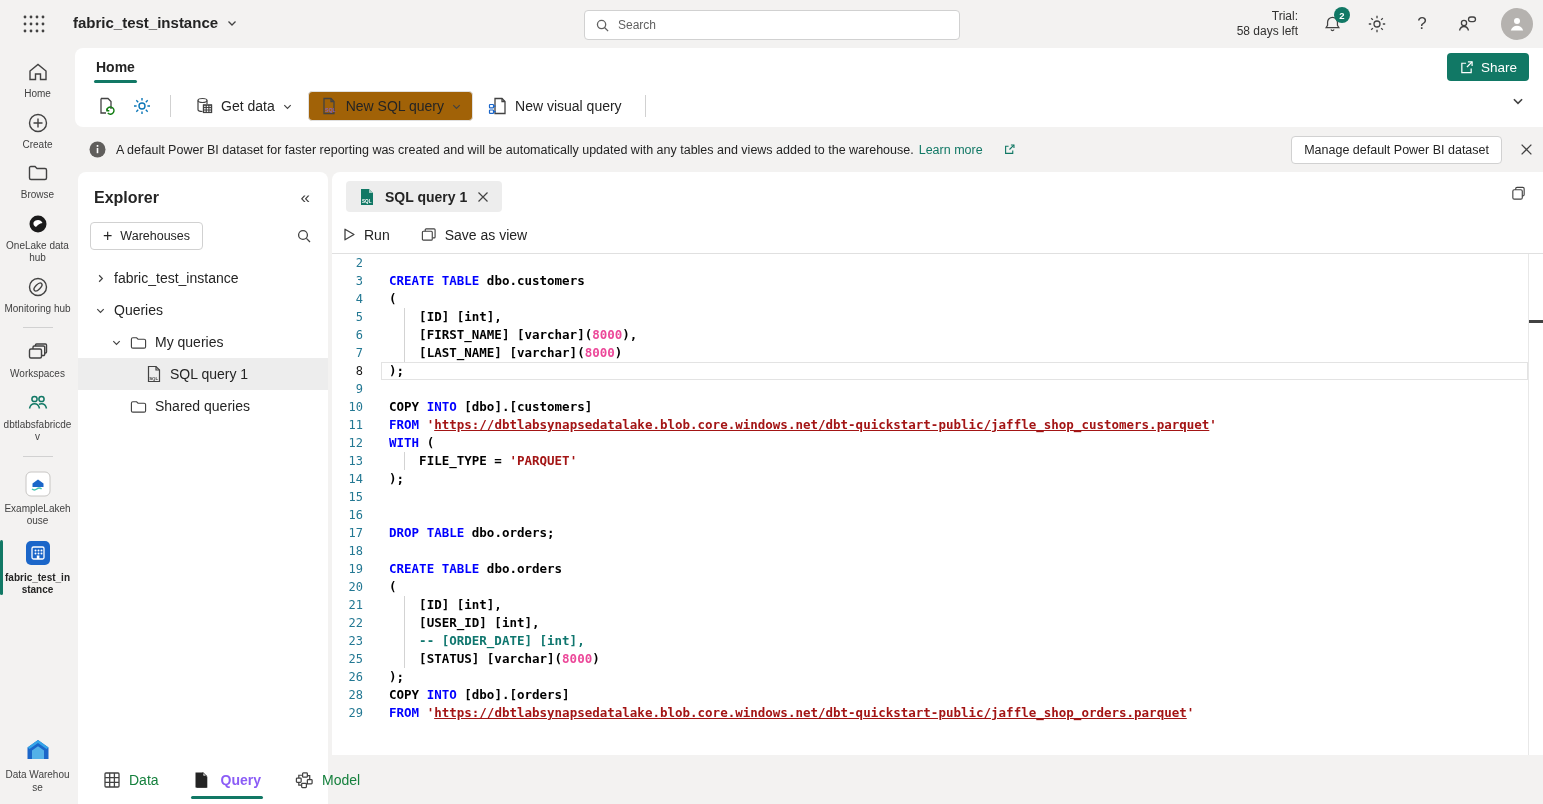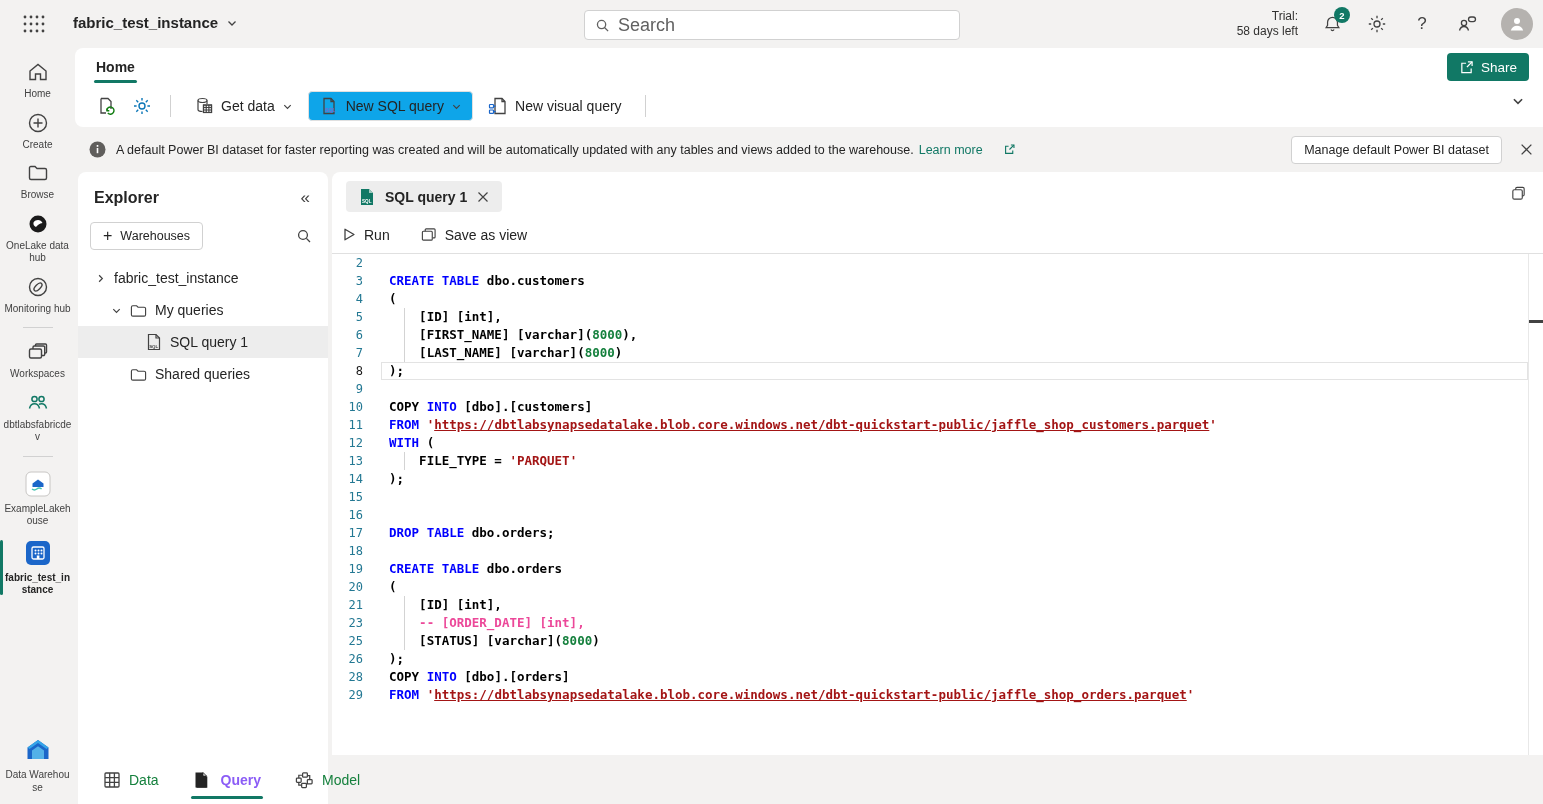--- a/index.html
+++ b/index.html
@@ -7,21 +7,21 @@
     font-family:"Liberation Sans", sans-serif; color:#242424; }
   svg { display:block; }
 
   
   .topbar { position:absolute; left:0; top:0; width:1543px; height:48px; background:#f3f2f1; }
   .waffle { position:absolute; left:22px; top:14px; width:24px; height:20px; cursor:pointer; }
   .ws-title { position:absolute; left:73px; top:14px; display:flex; align-items:center; gap:8px;
     font-size:15px; font-weight:600; color:#242424; cursor:pointer; }
   .searchbox { position:absolute; left:584px; top:10px; width:376px; height:30px; background:#fff;
     border:1px solid #d1d1d1; border-radius:4px; display:flex; align-items:center; padding:0 10px; gap:8px; }
-  .searchbox input { border:none; outline:none; flex:1; font-size:18px; color:#242424; background:transparent;
+  .searchbox input { border:none; outline:none; flex:1; font-size:12px; color:#242424; background:transparent;
     font-family:"Liberation Sans", sans-serif; }
   .searchbox input::placeholder { color:#616161; }
   .top-right { position:absolute; right:10px; top:0; height:48px; display:flex; align-items:center; gap:23px; }
   .trial { font-size:12px; color:#323130; text-align:right; line-height:15px; }
   .tb-icon { position:relative; width:22px; height:22px; display:flex; align-items:center; justify-content:center;
     color:#424242; cursor:pointer; }
   .badge { position:absolute; top:-6px; right:-7px; min-width:16px; height:16px; border-radius:8px;
     background:#117865; color:#fff; font-size:9.5px; font-weight:600; display:flex; align-items:center;
     justify-content:center; padding:0 4px; }
   .qmark { font-size:17px; color:#424242; }
@@ -52,21 +52,21 @@
     border:none; border-radius:4px; display:flex; align-items:center; gap:7px; padding:0 12px;
     font-size:13.5px; font-family:"Liberation Sans",sans-serif; cursor:pointer; }
   .cmdbar { position:absolute; left:0; top:37px; width:100%; height:42px; display:flex; align-items:center;
     padding-left:15px; gap:4px; }
   .cmd-icon-btn { width:32px; height:30px; border-radius:4px; display:flex; align-items:center;
     justify-content:center; cursor:pointer; }
   .cmd-div { width:1px; height:22px; background:#d1d1d1; margin:0 8px; }
   .cmd-btn { height:30px; border-radius:4px; display:flex; align-items:center; gap:7px; padding:0 10px;
     font-size:14px; color:#242424; background:transparent; border:1px solid transparent; cursor:pointer;
     font-family:"Liberation Sans",sans-serif; }
-  .cmd-btn.hl { background:#0ea5e9; border-color:#e0e0e0; }
+  .cmd-btn.hl { background:#a16207; border-color:#e0e0e0; }
   .ribbon-chevron { position:absolute; right:18px; top:46px; color:#424242; cursor:pointer; }
 
   
   .banner { position:absolute; left:75px; top:127px; width:1468px; height:45px; display:flex;
     align-items:center; padding-left:14px; font-size:12.5px; color:#242424; }
   .banner .msg { margin-left:10px; }
   .learnmore { color:#117865; text-decoration:none; display:inline-flex; align-items:center; gap:20px;
     margin-left:5px; cursor:pointer; }
   .banner-right { position:absolute; right:7px; display:flex; align-items:center; gap:14px; }
   .manage-btn { height:28px; background:#fff; border:1px solid #d1d1d1; border-radius:4px; padding:0 12px;
@@ -111,22 +111,22 @@
   .cl .num { position:absolute; left:0; top:0; width:31px; text-align:right; color:#237893; font-size:12px; }
   .cl.cur .num { color:#1b1b1b; }
   .cl .code { position:absolute; left:57px; top:0;font-weight:bold; }
   .cl.guided::before { content:""; position:absolute; left:72px; top:0; bottom:0;
     border-left:1px solid #d3d3d3; }
   .cl.cur::after { content:""; position:absolute; left:49px; right:15px; top:0; bottom:0;
     border:1px solid #e3e3e3; pointer-events:none; }
   .tok-kw { color:#0000ff; }
   .tok-str { color:#a31515; }
   .tok-url { color:#a31515; text-decoration:underline; }
-  .tok-num { color:#15803d; }
-  .tok-com { color:#ec4899; }
+  .tok-num { color:#ec4899; }
+  .tok-com { color:#0f766e; }
   .tok-pl { color:#000; }
   .ed-scroll-border { position:absolute; right:14px; top:0; bottom:0; width:1px; background:#e8e8e8; }
   .ed-cursor-mark { position:absolute; right:0; top:66px; width:14px; height:3px; background:#424242; }
 
   
   .bottombar { position:absolute; left:75px; top:755px; width:1468px; height:49px; display:flex;
     align-items:center; padding-left:16px; gap:10px; }
   .bb-tab { position:relative; height:49px; display:flex; align-items:center; gap:8px; padding:0 12px;
     font-size:14px; color:#15803d; cursor:pointer; }
   .bb-tab.selected { font-weight:700; color:#8b5cf6;gap:12px; }
@@ -441,20 +441,28 @@
     </span>
   </div>
   <div id="tree">
       <div class="tree-row" style="padding-left: 16px;">
         <span class="chev">
           <svg width="11" height="11" viewBox="0 0 12 12" fill="none" stroke="#424242" stroke-width="1.3">
             <path d="M4.5 2.5L8 6l-3.5 3.5"></path>
           </svg>
         </span>
         <span class="tree-label">fabric_test_instance</span>
+      </div>
+      <div class="tree-row" style="padding-left: 16px;">
+        <span class="chev">
+          <svg width="11" height="11" viewBox="0 0 12 12" fill="none" stroke="#424242" stroke-width="1.3">
+            <path d="M2.5 4.5L6 8l3.5-3.5"></path>
+          </svg>
+        </span>
+        <span class="tree-label">Queries</span>
       </div>
       <div class="tree-row" style="padding-left: 32px;">
         <span class="chev">
           <svg width="11" height="11" viewBox="0 0 12 12" fill="none" stroke="#424242" stroke-width="1.3">
             <path d="M2.5 4.5L6 8l3.5-3.5"></path>
           </svg>
         </span>
         <span>
           <svg width="17" height="15" viewBox="0 0 18 15" fill="none" stroke="#424242" stroke-width="1.2">
             <path d="M1.5 4V12a1.5 1.5 0 0 0 1.5 1.5h12a1.5 1.5 0 0 0 1.5-1.5V5.5A1.5 1.5 0 0 0 15 4H8.5L7 2.5H3A1.5 1.5 0 0 0 1.5 4z"></path>
@@ -544,20 +552,21 @@
       <div class="cl"><span class="num">12</span><span class="code"><span class="tok-kw">WITH</span><span class="tok-pl"> (</span></span></div>
       <div class="cl guided"><span class="num">13</span><span class="code"><span class="tok-pl">    FILE_TYPE = </span><span class="tok-str">'PARQUET'</span></span></div>
       <div class="cl"><span class="num">14</span><span class="code"><span class="tok-pl">);</span></span></div>
       <div class="cl"><span class="num">15</span><span class="code"></span></div>
       <div class="cl"><span class="num">16</span><span class="code"></span></div>
       <div class="cl"><span class="num">17</span><span class="code"><span class="tok-kw">DROP</span><span class="tok-pl"> </span><span class="tok-kw">TABLE</span><span class="tok-pl"> dbo.orders;</span></span></div>
       <div class="cl"><span class="num">18</span><span class="code"></span></div>
       <div class="cl"><span class="num">19</span><span class="code"><span class="tok-kw">CREATE</span><span class="tok-pl"> </span><span class="tok-kw">TABLE</span><span class="tok-pl"> dbo.orders</span></span></div>
       <div class="cl"><span class="num">20</span><span class="code"><span class="tok-pl">(</span></span></div>
       <div class="cl guided"><span class="num">21</span><span class="code"><span class="tok-pl">    [ID] [int],</span></span></div>
+      <div class="cl guided"><span class="num">22</span><span class="code"><span class="tok-pl">    [USER_ID] [int],</span></span></div>
       <div class="cl guided"><span class="num">23</span><span class="code"><span class="tok-com">    -- [ORDER_DATE] [int],</span></span></div>
       <div class="cl guided"><span class="num">25</span><span class="code"><span class="tok-pl">    [STATUS] [varchar](</span><span class="tok-num">8000</span><span class="tok-pl">)</span></span></div>
       <div class="cl"><span class="num">26</span><span class="code"><span class="tok-pl">);</span></span></div>
       <div class="cl"><span class="num">28</span><span class="code"><span class="tok-pl">COPY </span><span class="tok-kw">INTO</span><span class="tok-pl"> [dbo].[orders]</span></span></div>
       <div class="cl"><span class="num">29</span><span class="code"><span class="tok-kw">FROM</span><span class="tok-pl"> </span><span class="tok-str">'</span><span class="tok-url">https://dbtlabsynapsedatalake.blob.core.windows.net/dbt-quickstart-public/jaffle_shop_orders.parquet</span><span class="tok-str">'</span></span></div>
     </div>
 </div>
 
 <div class="bottombar" id="bottombar">
     <div class="bb-tab">

